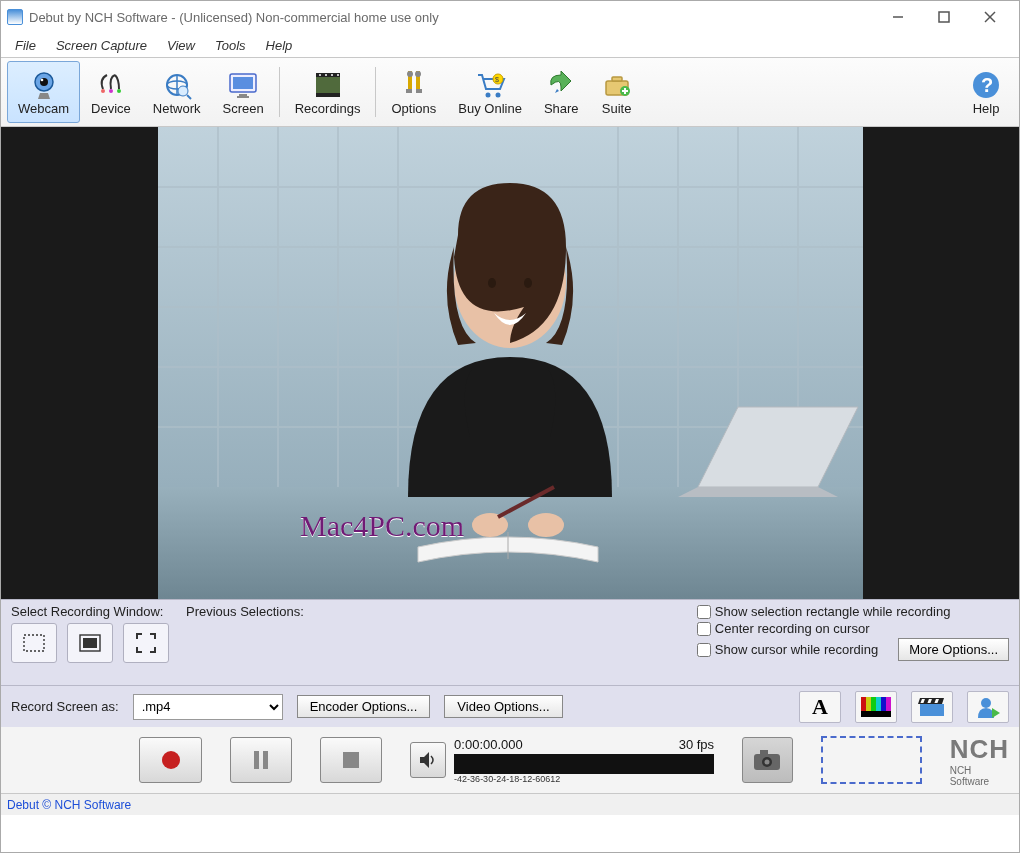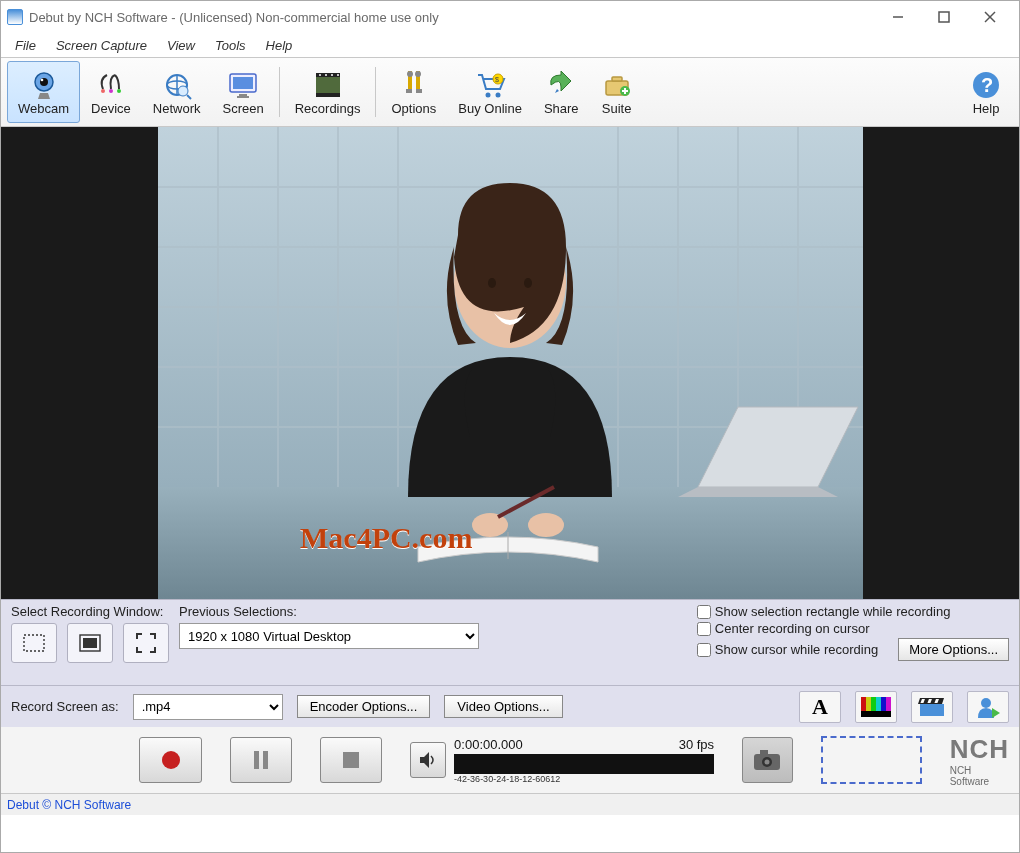--- a/index.html
+++ b/index.html
@@ -12,21 +12,21 @@
   .menubar { height: 24px; background: #fff; display: flex; align-items: center; padding: 0 4px; font-size: 13px; color: #333; }
   .menubar-item { padding: 2px 10px; font-style: italic; }
   .toolbar { height: 70px; background: linear-gradient(#fcfcfc,#f2f2f2); border-top: 1px solid #c8c8c8; border-bottom: 1px solid #c8c8c8; display: flex; align-items: center; padding: 0 6px; }
   .toolbar .tb { display: flex; flex-direction: column; align-items: center; justify-content: center; padding: 4px 10px; font-size: 13px; color: #222; height: 62px; border: 1px solid transparent; border-radius: 3px; }
   .toolbar .tb.active { background: linear-gradient(#dceeff,#c9e3ff); border: 1px solid #7aa7d9; }
   .toolbar .tb svg { width: 32px; height: 32px; }
   .toolbar .sep { width: 1px; height: 50px; background: #c8c8c8; margin: 0 4px; }
   .toolbar-spacer { flex: 1; }
   .preview { flex: 0 0 472px; background: #1a1a1a; display: flex; justify-content: center; align-items: stretch; position: relative; }
   .preview-img { width: 705px; height: 100%; background: linear-gradient(#9db4c3,#8ca5b5 60%,#6f8a9a); display:flex; align-items:flex-end; justify-content:center; position:relative; overflow:hidden;}
-  .panel1 { height: 86px; background: #e0e0ee; border-top: 1px solid #b8b8c8; display:flex; align-items:flex-start; padding: 4px 10px; gap: 10px; font-size: 13px; color:#222; }
+  .panel1 { height: 86px; background: #e0e0ee; border-top: 1px solid #b8b8c8; display:flex; align-items:flex-start; padding: 4px 10px; gap: 17px; font-size: 13px; color:#222; }
   .panel1 .col { display:flex; flex-direction:column; gap:4px; }
   .panel1 .glyphbtn { width:46px; height:40px; display:flex; align-items:center; justify-content:center; background:#f4f4fa; border:1px solid #b0b0c0; border-radius:3px; }
   .panel1 .glyphbtn svg{width:26px;height:26px;}
   .panel1 .row { display:flex; gap:10px; }
   .panel1 select, .panel2 select { height:26px; font-size:13px; background:#fff; border:1px solid #999; padding:2px 4px; }
   .panel1 .chk { display:flex; align-items:center; gap:4px; }
   .panel1 .chk input { width:14px; height:14px; }
   .morebtn { background:linear-gradient(#fff,#e6e6e6); border:1px solid #888; padding:3px 10px; font-size:13px; }
   .panel2 { height: 42px; background:#e0e0ee; border-top:1px solid #b8b8c8; display:flex; align-items:center; padding:16px 10px; gap:14px; font-size:13px; color:#222;}
   .panel2 .btn { background:linear-gradient(#fff,#e6e6e6); border:1px solid #888; padding:3px 12px; font-size:13px; }
@@ -40,21 +40,21 @@
   .timeline { width:260px; }
   .timeline-top { display:flex; justify-content:space-between; font-size:13px; color:#111;}
   .timeline-bar { height:20px; background:#111; margin-top:2px;}
   .timeline-ticks { display:flex; justify-content:flex-start; font-size:9px; color:#333;}
   .snapbtn { width:60px; height:46px; background:linear-gradient(#d6d6d6,#bcbcbc); border:1px solid #888; border-radius:3px; display:flex; align-items:center; justify-content:center;}
   .dashbox { width:120px; height:48px; border:2px dashed #4a6acc;}
   .nchlogo { margin-left:auto; display:flex; flex-direction:column; align-items:center; color:#6a6a6a;}
   .nchlogo .big { font-size:26px; font-weight:bold; letter-spacing:1px; color:#7a7a7a;}
   .nchlogo .small { font-size:10px; }
   .statusbar { height:22px; background:#f0f0f0; border-top:1px solid #c8c8c8; display:flex; align-items:center; padding:0 6px; font-size:12px; color:#1d4ed8;}
-  .watermark { position:absolute; top:521px; left:300px; font-family:"Georgia",serif; font-size:30px; color:#c2410c; font-weight:700; text-shadow:0 1px 0 #fff; z-index:50;}
+  .watermark { position:absolute; top:509px; left:300px; font-family:"Georgia",serif; font-size:30px; color:#701a75; font-weight:400; text-shadow:0 1px 0 #fff; z-index:50;}
 </style>
 </head>
 <body>
 
 <div class="window">
 
   <div class="titlebar">
     <div class="titlebar-icon"></div>
     <span>Debut by NCH Software - (Unlicensed) Non-commercial home use only</span>
     <div class="titlebar-spacer"></div>
@@ -264,23 +264,20 @@
         </div>
         <div class="glyphbtn">
           <svg viewBox="0 0 26 26">
               <path d="M4 9 V4 H9 M17 4 H22 V9 M22 17 V22 H17 M9 22 H4 V17" fill="none" stroke="#333" stroke-width="2"></path>
             </svg>
         </div>
       </div>
     </div>
     <div class="col" style="min-width:310px;">
       <span>Previous Selections:</span>
-      <select style="width:300px;">
-        <option>1920 x 1080 Virtual Desktop</option>
-      </select>
     </div>
     <div class="col" style="flex:1;"></div>
     <div class="col" style="gap:2px;">
       <label class="chk">
           <input type="checkbox" style="">
           <span>Show selection rectangle while recording</span>
         </label>
       <label class="chk">
           <input type="checkbox" style="">
           <span>Center recording on cursor</span>

